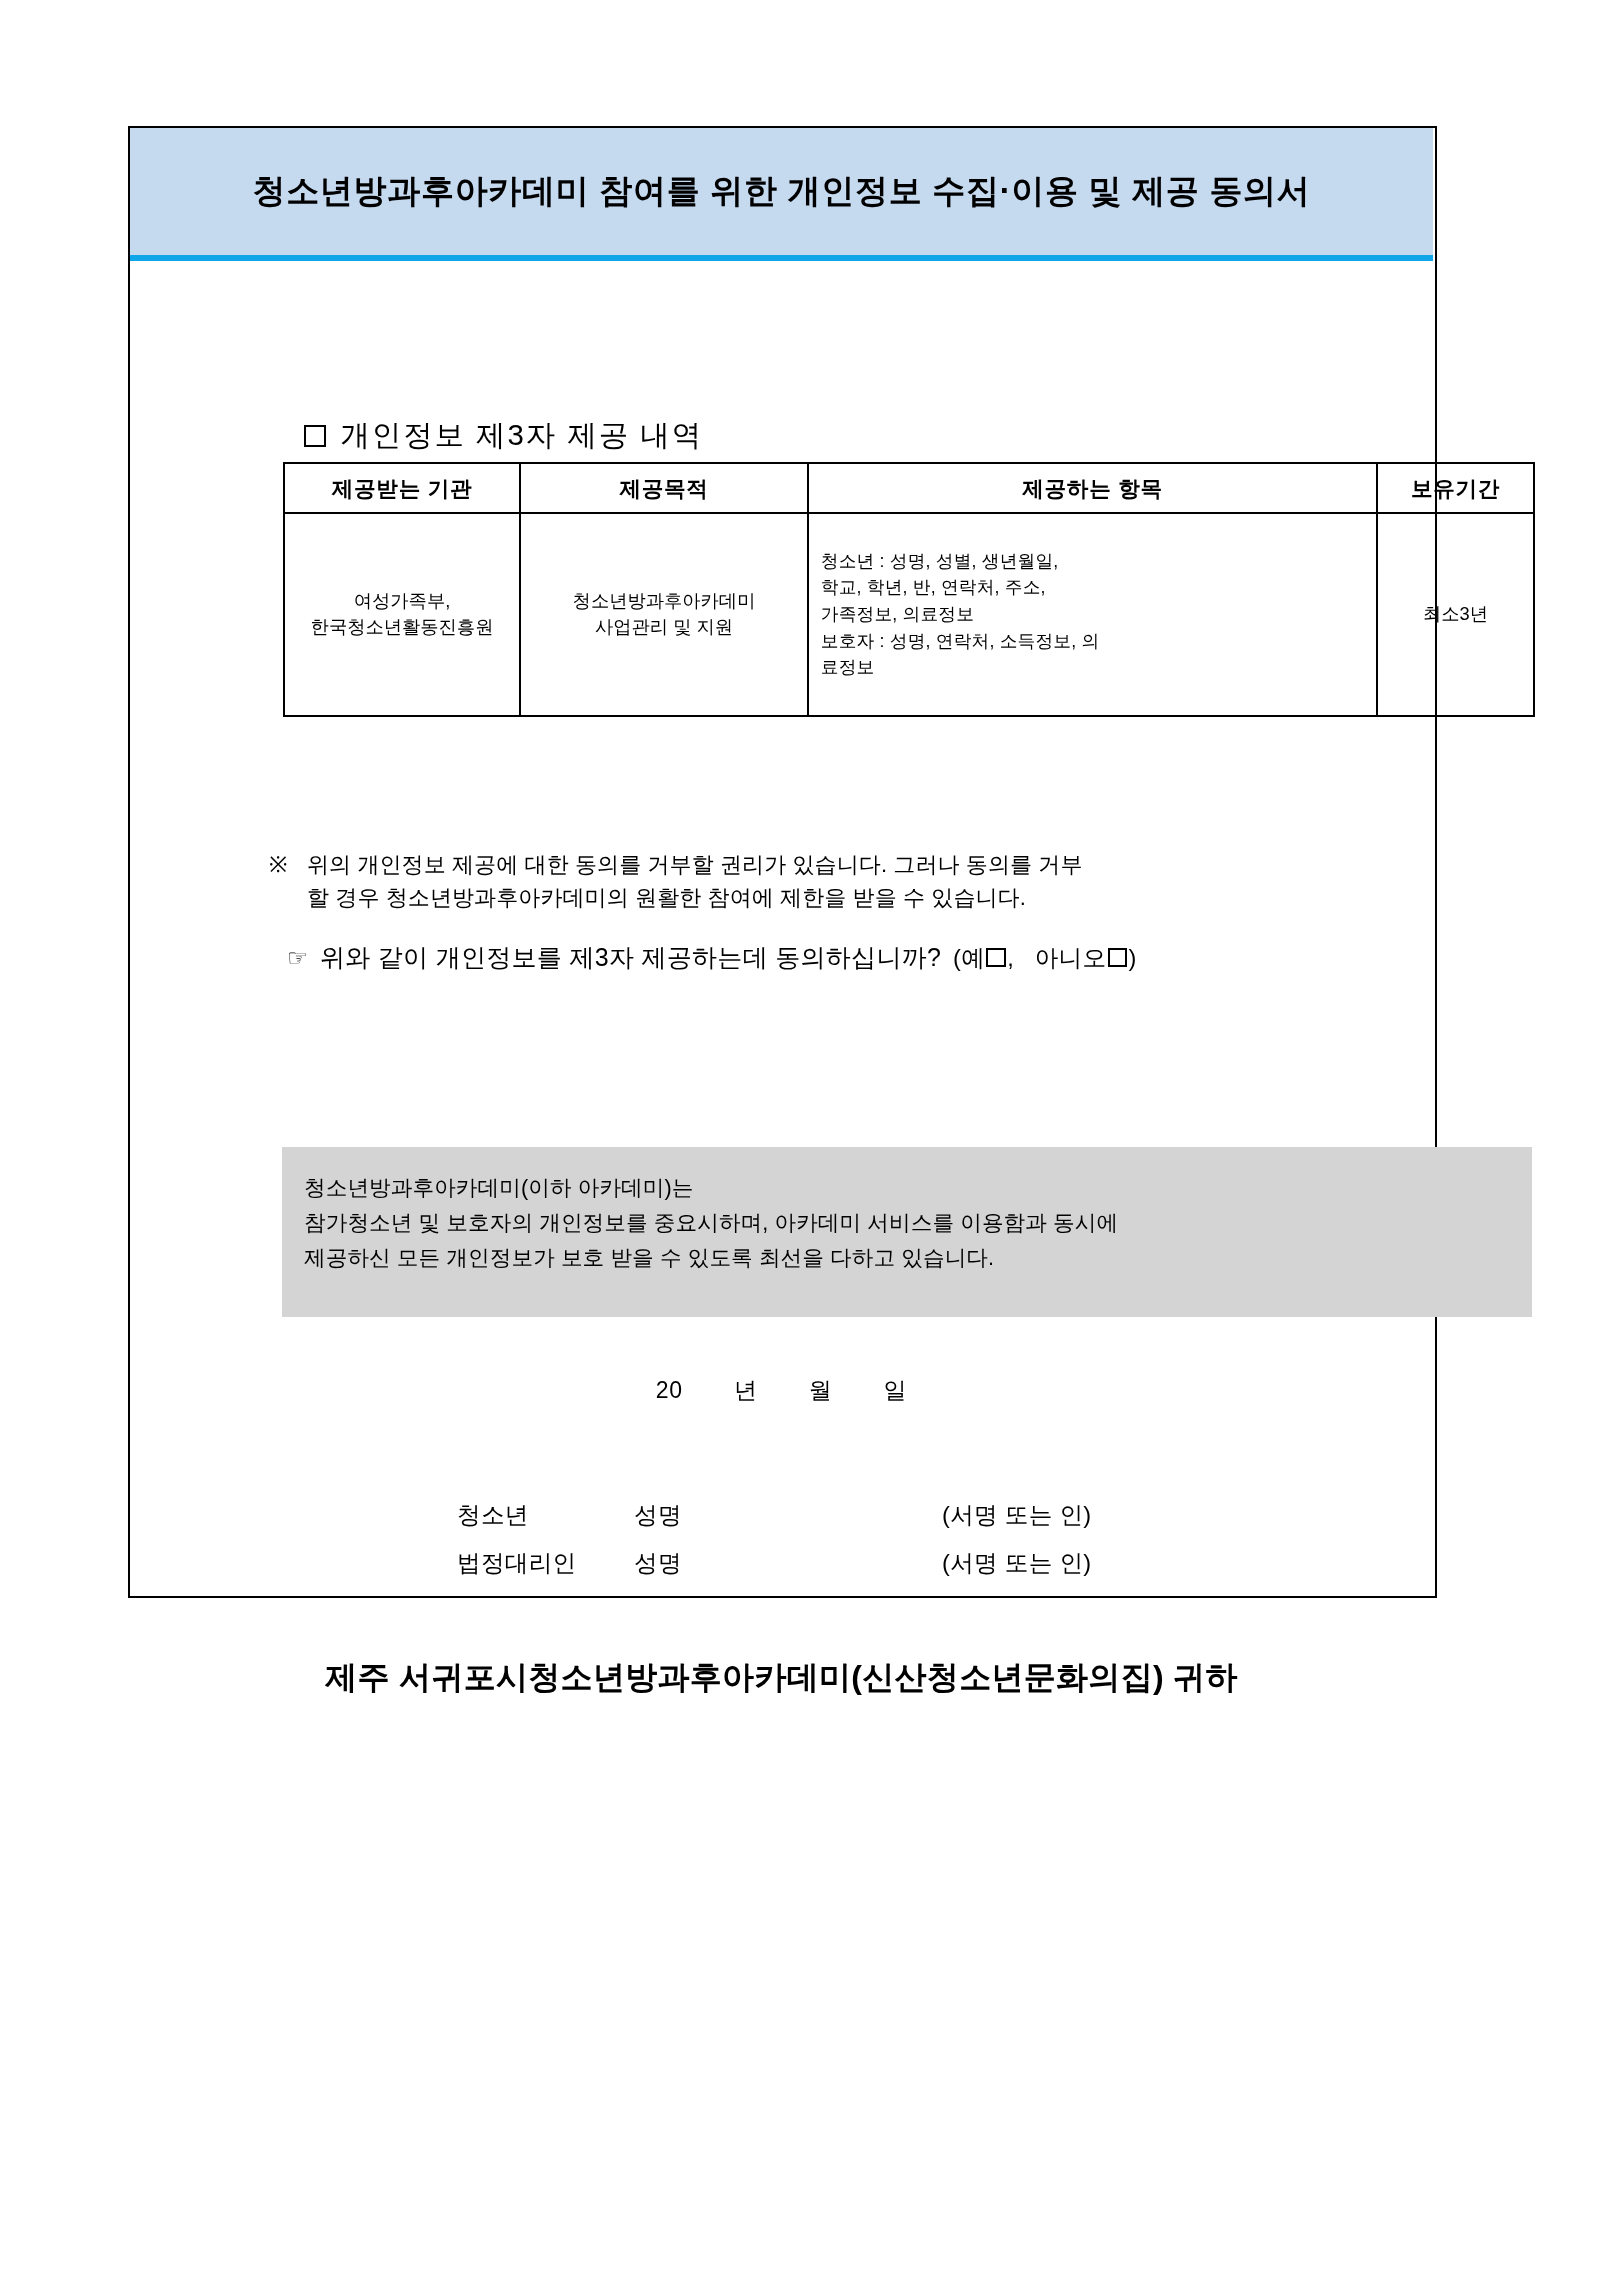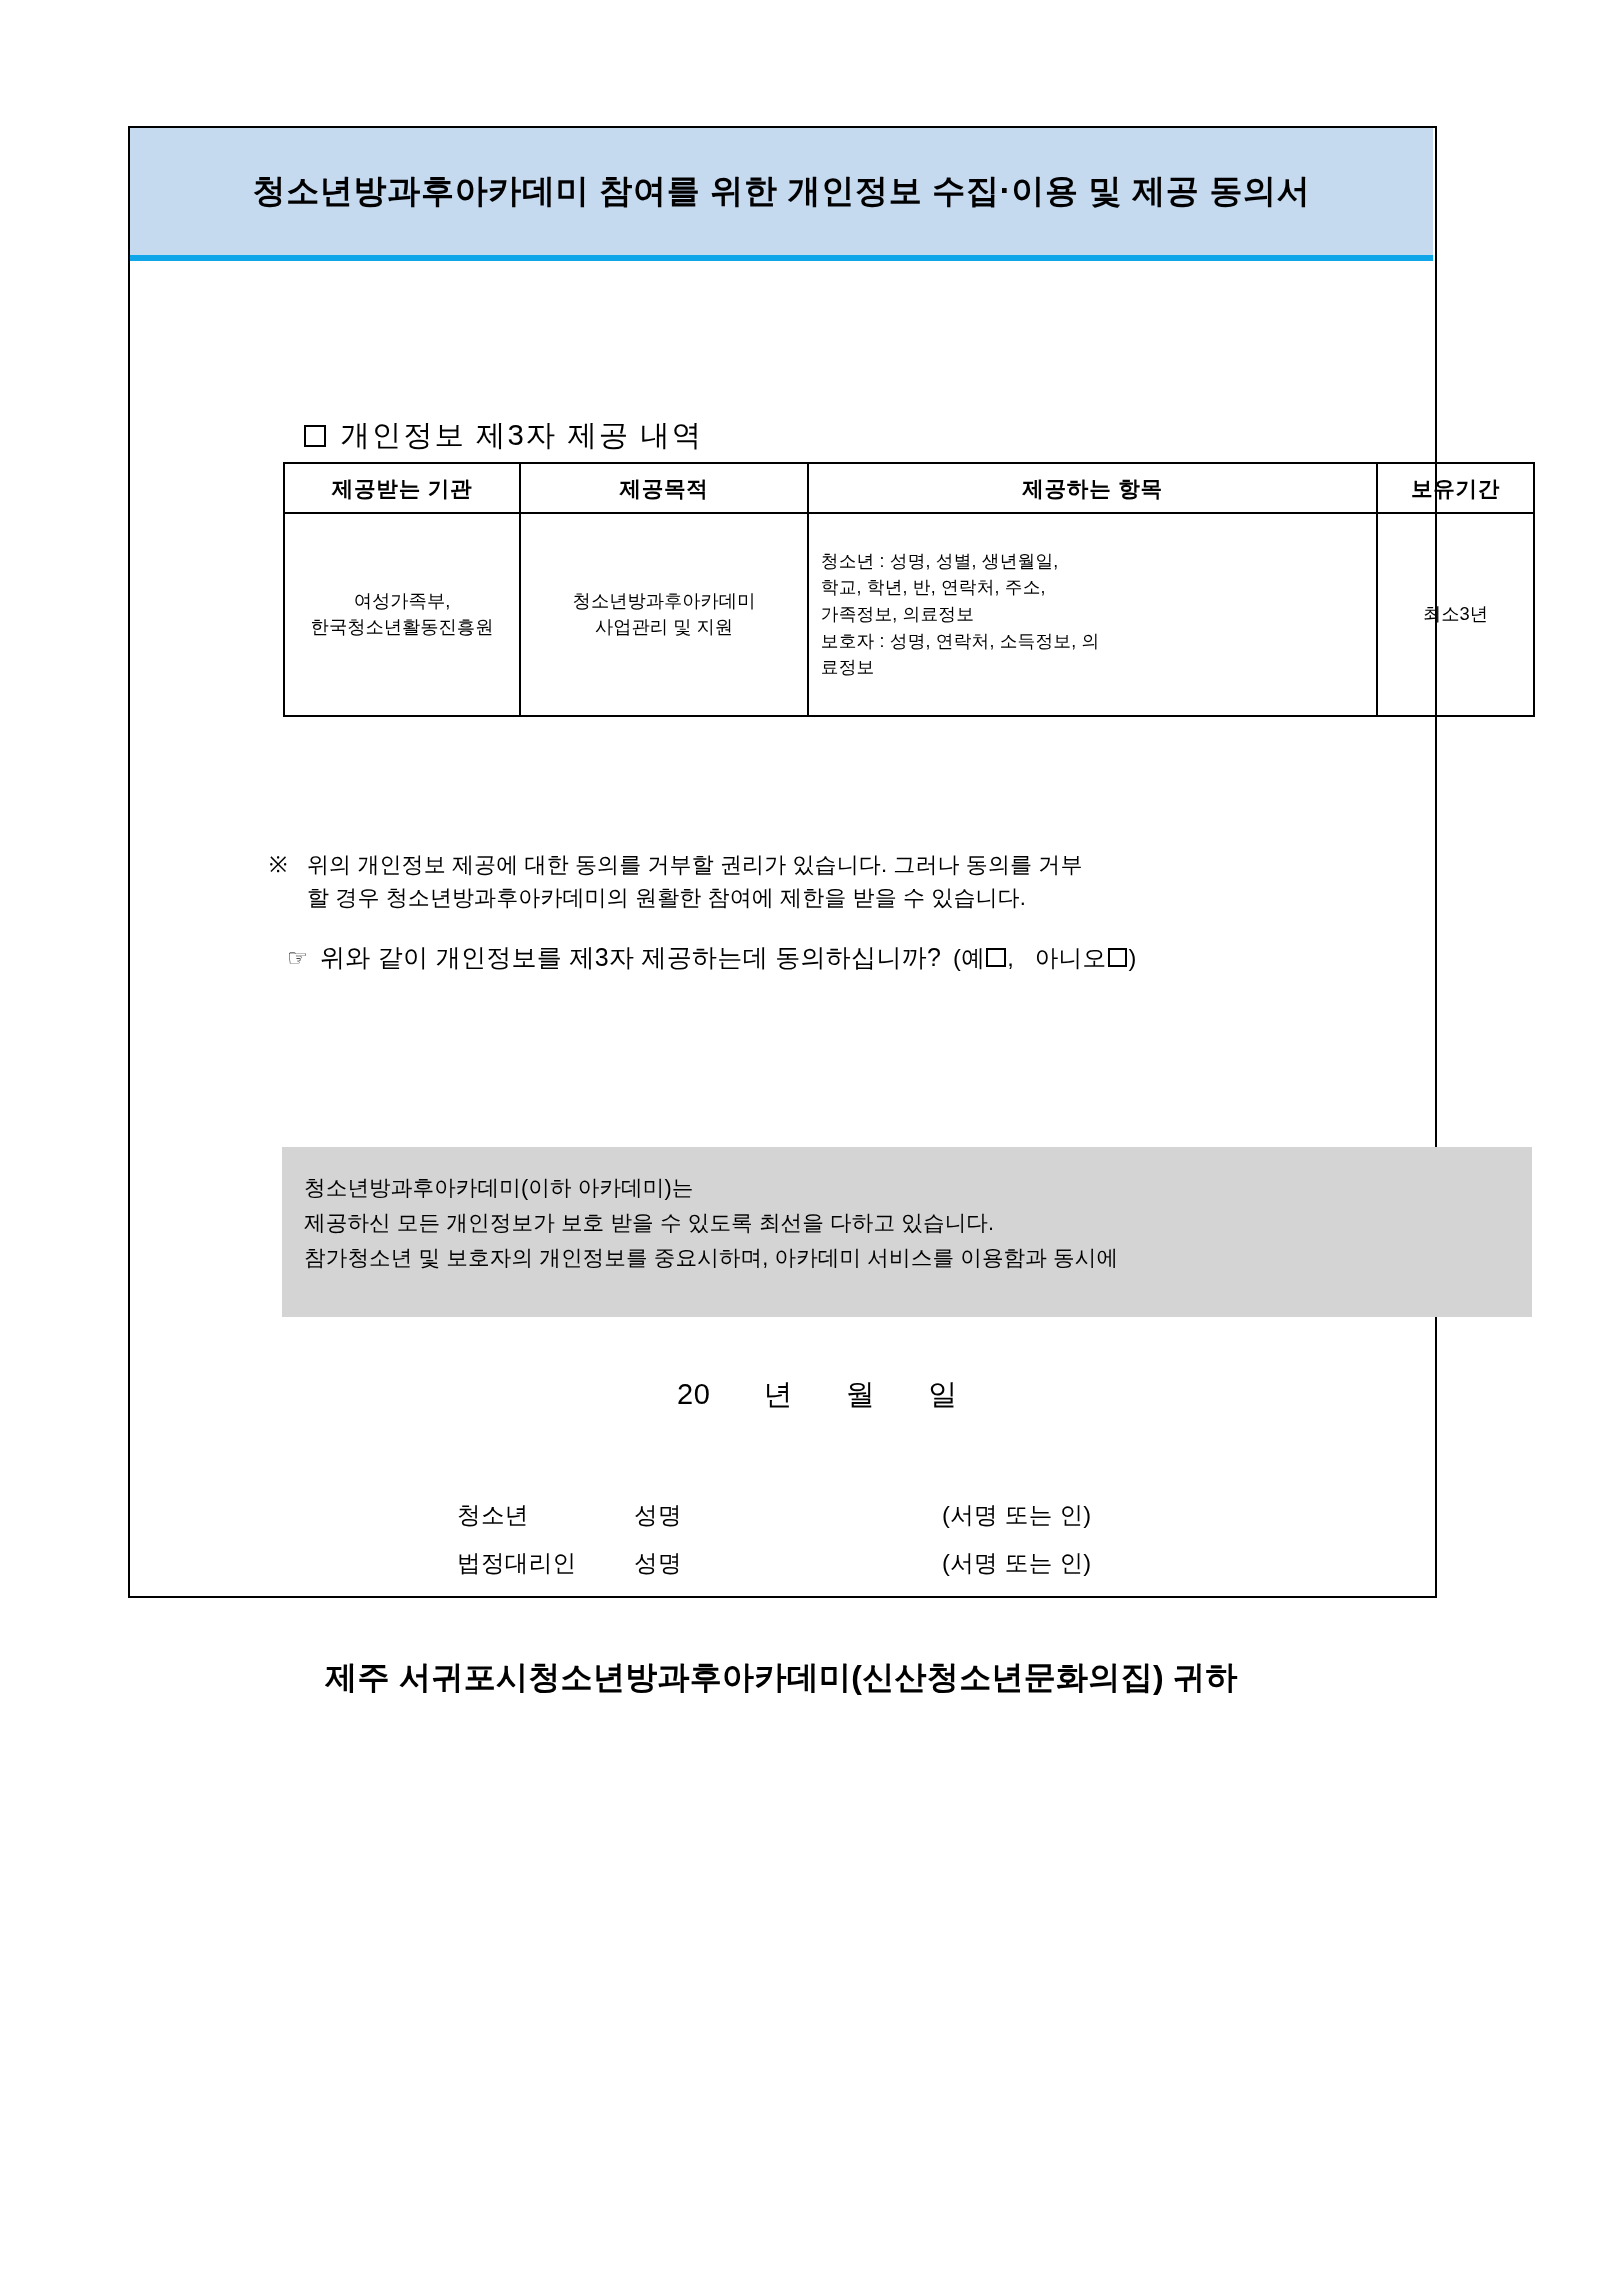--- a/index.html
+++ b/index.html
@@ -193,23 +193,22 @@
     color: #000000;
   }
 
   
   .date-line {
     position: absolute;
     left: 0;
     top: 1247px;
     width: 1303px;
     text-align: center;
-    font-size: 29px;
+    font-size: 23px;
     letter-spacing: 0.7px;
-    padding-left: 36px;
   }
   .date-line span { margin: 0 22px; }
 
   
   .sig-wrap {
     position: absolute;
     left: 327px;
     top: 1371px;
     width: 851px;
   }
@@ -299,22 +298,22 @@
     </div>
 
     <div class="consent-q">
       <span class="hand-glyph">☞</span>
       <span class="q-text">위와 같이 개인정보를 제3자 제공하는데 동의하십니까?</span>
       <span class="q-options"><span>(예</span><span class="cb-inline"></span><span>,</span>&nbsp;&nbsp;&nbsp;<span>아니오</span><span class="cb-inline"></span><span>)</span></span>
     </div>
 
     <div class="grey-block">
       <div class="grey-line">청소년방과후아카데미(이하 아카데미)는</div>
+      <div class="grey-line">참가청소년 및 보호자의 개인정보를 중요시하며, 아카데미 서비스를 이용함과 동시에</div>
       <div class="grey-line">제공하신 모든 개인정보가 보호 받을 수 있도록 최선을 다하고 있습니다.</div>
-      <div class="grey-line">참가청소년 및 보호자의 개인정보를 중요시하며, 아카데미 서비스를 이용함과 동시에</div>
     </div>
 
     <div class="date-line">
       <span>20</span>
       <span>년</span>
       <span>월</span>
       <span>일</span>
     </div>
 
     <div class="sig-wrap">

